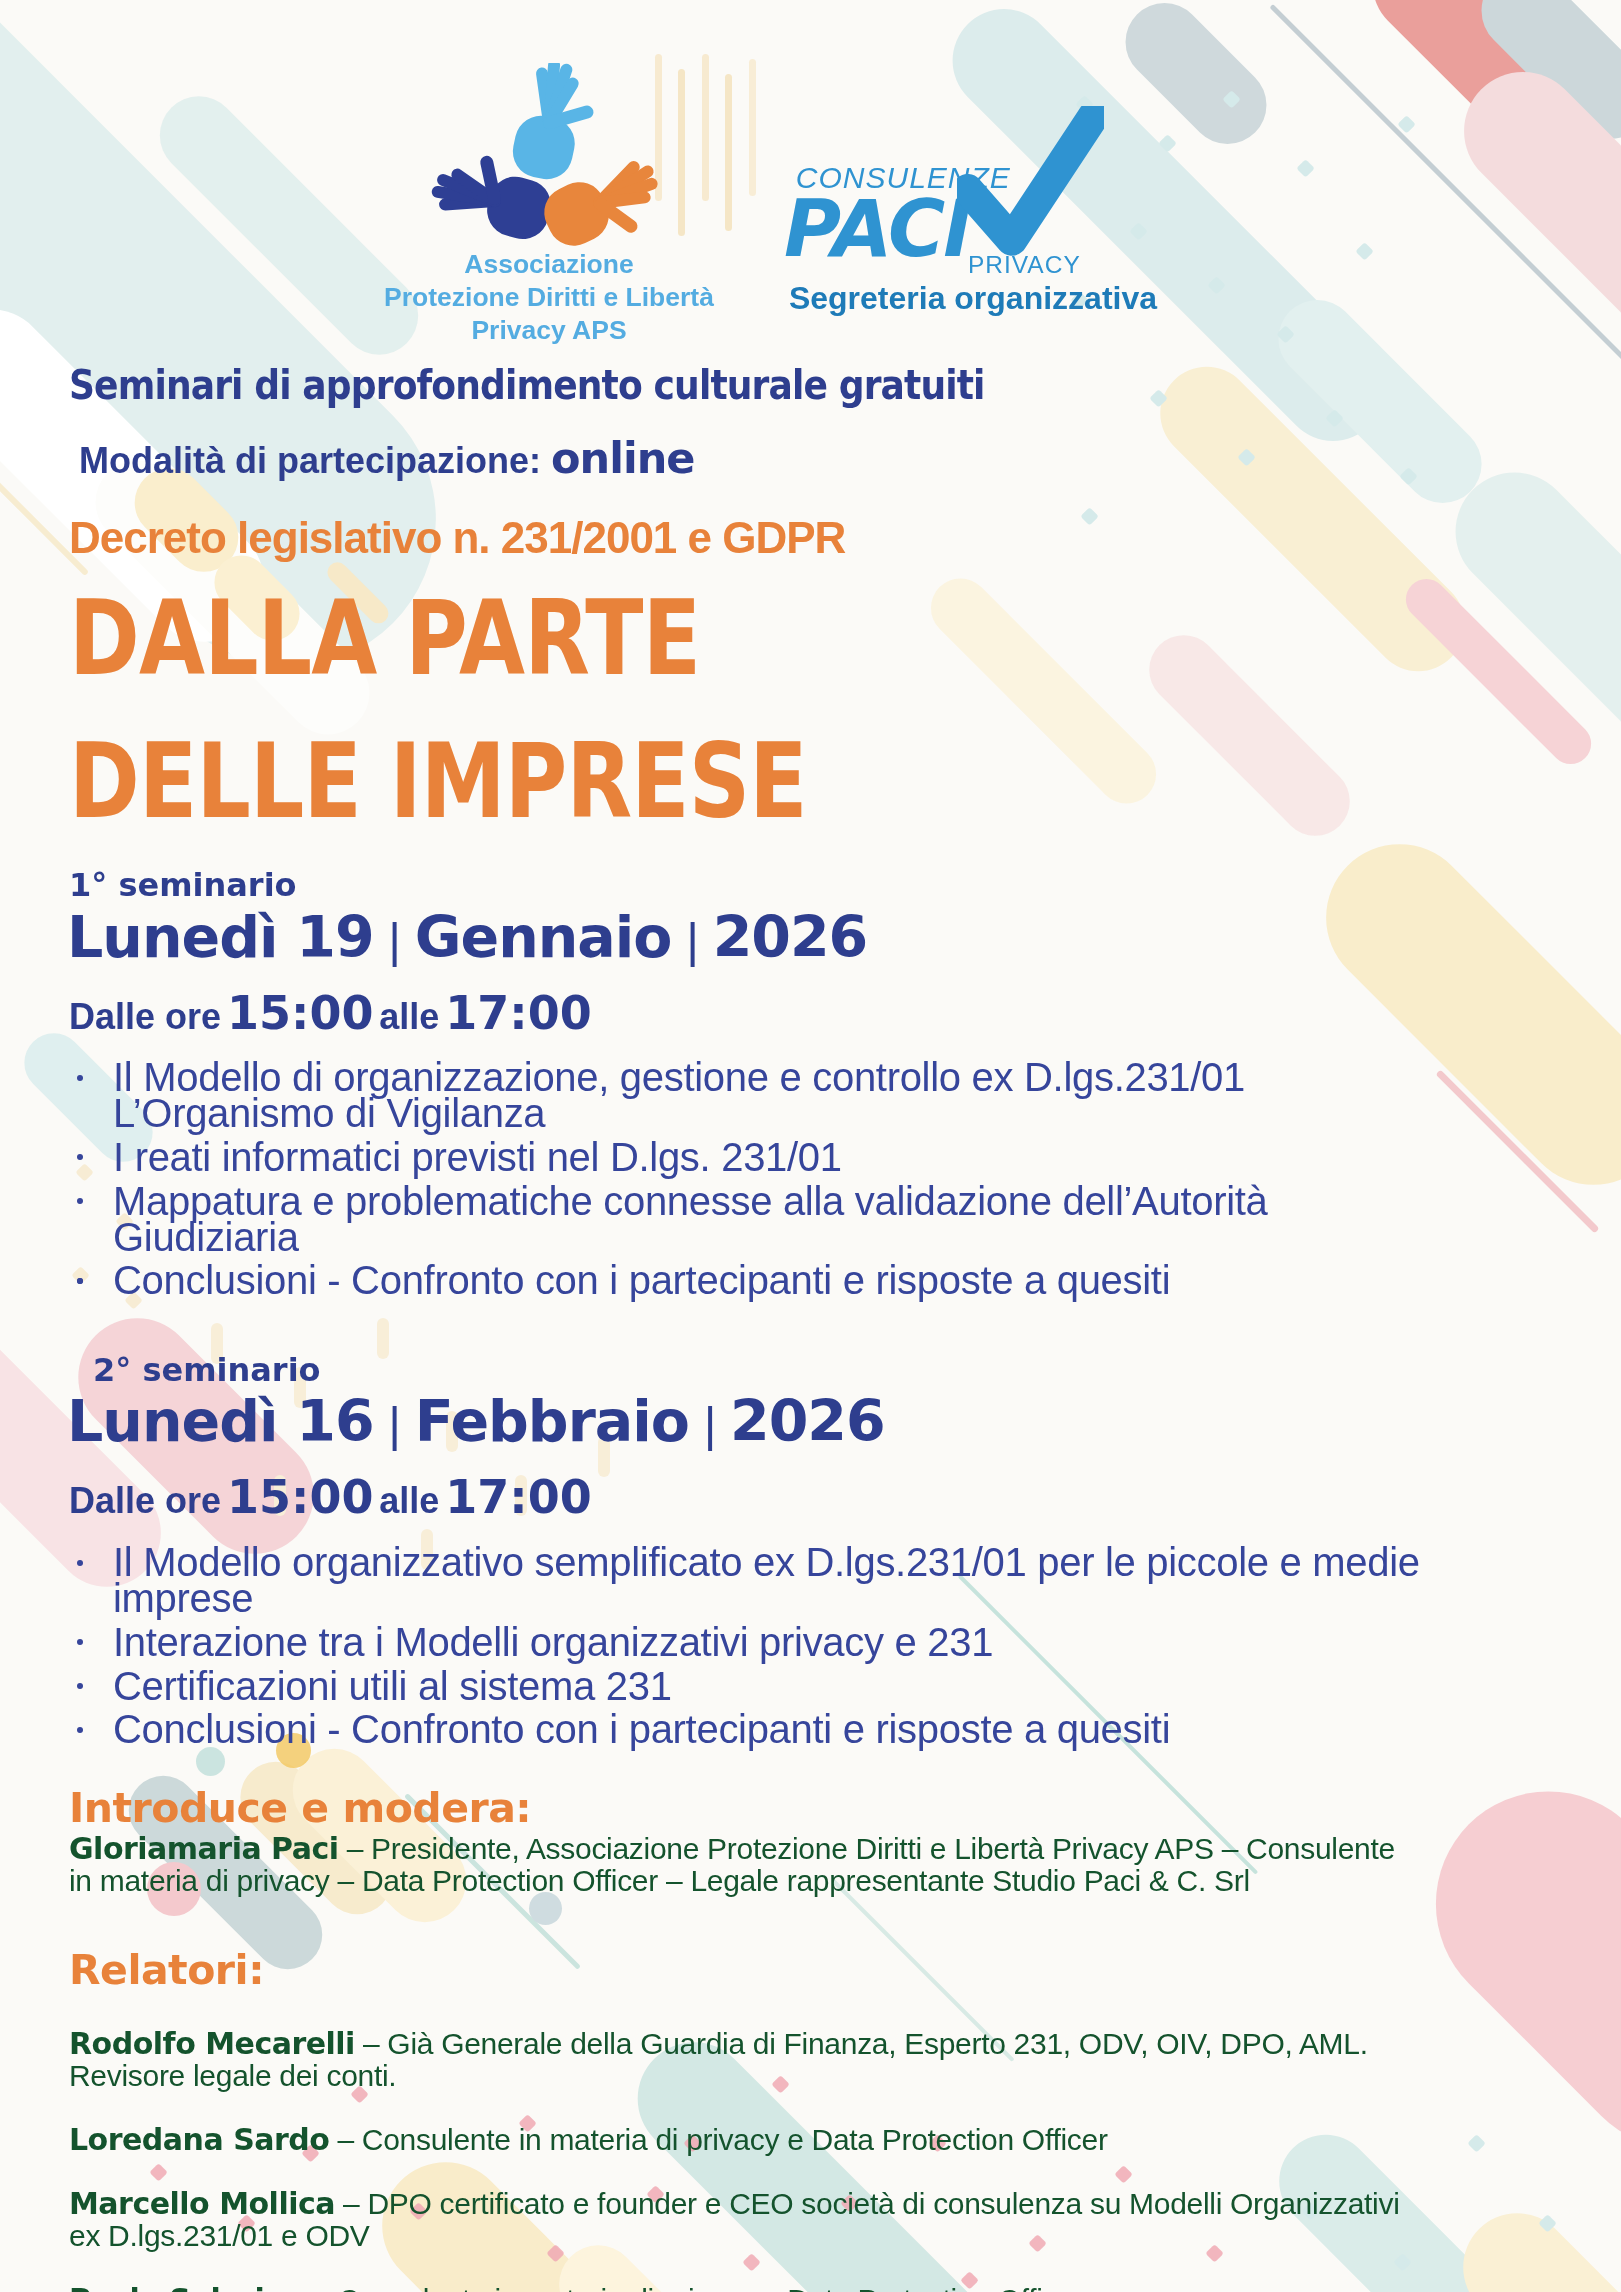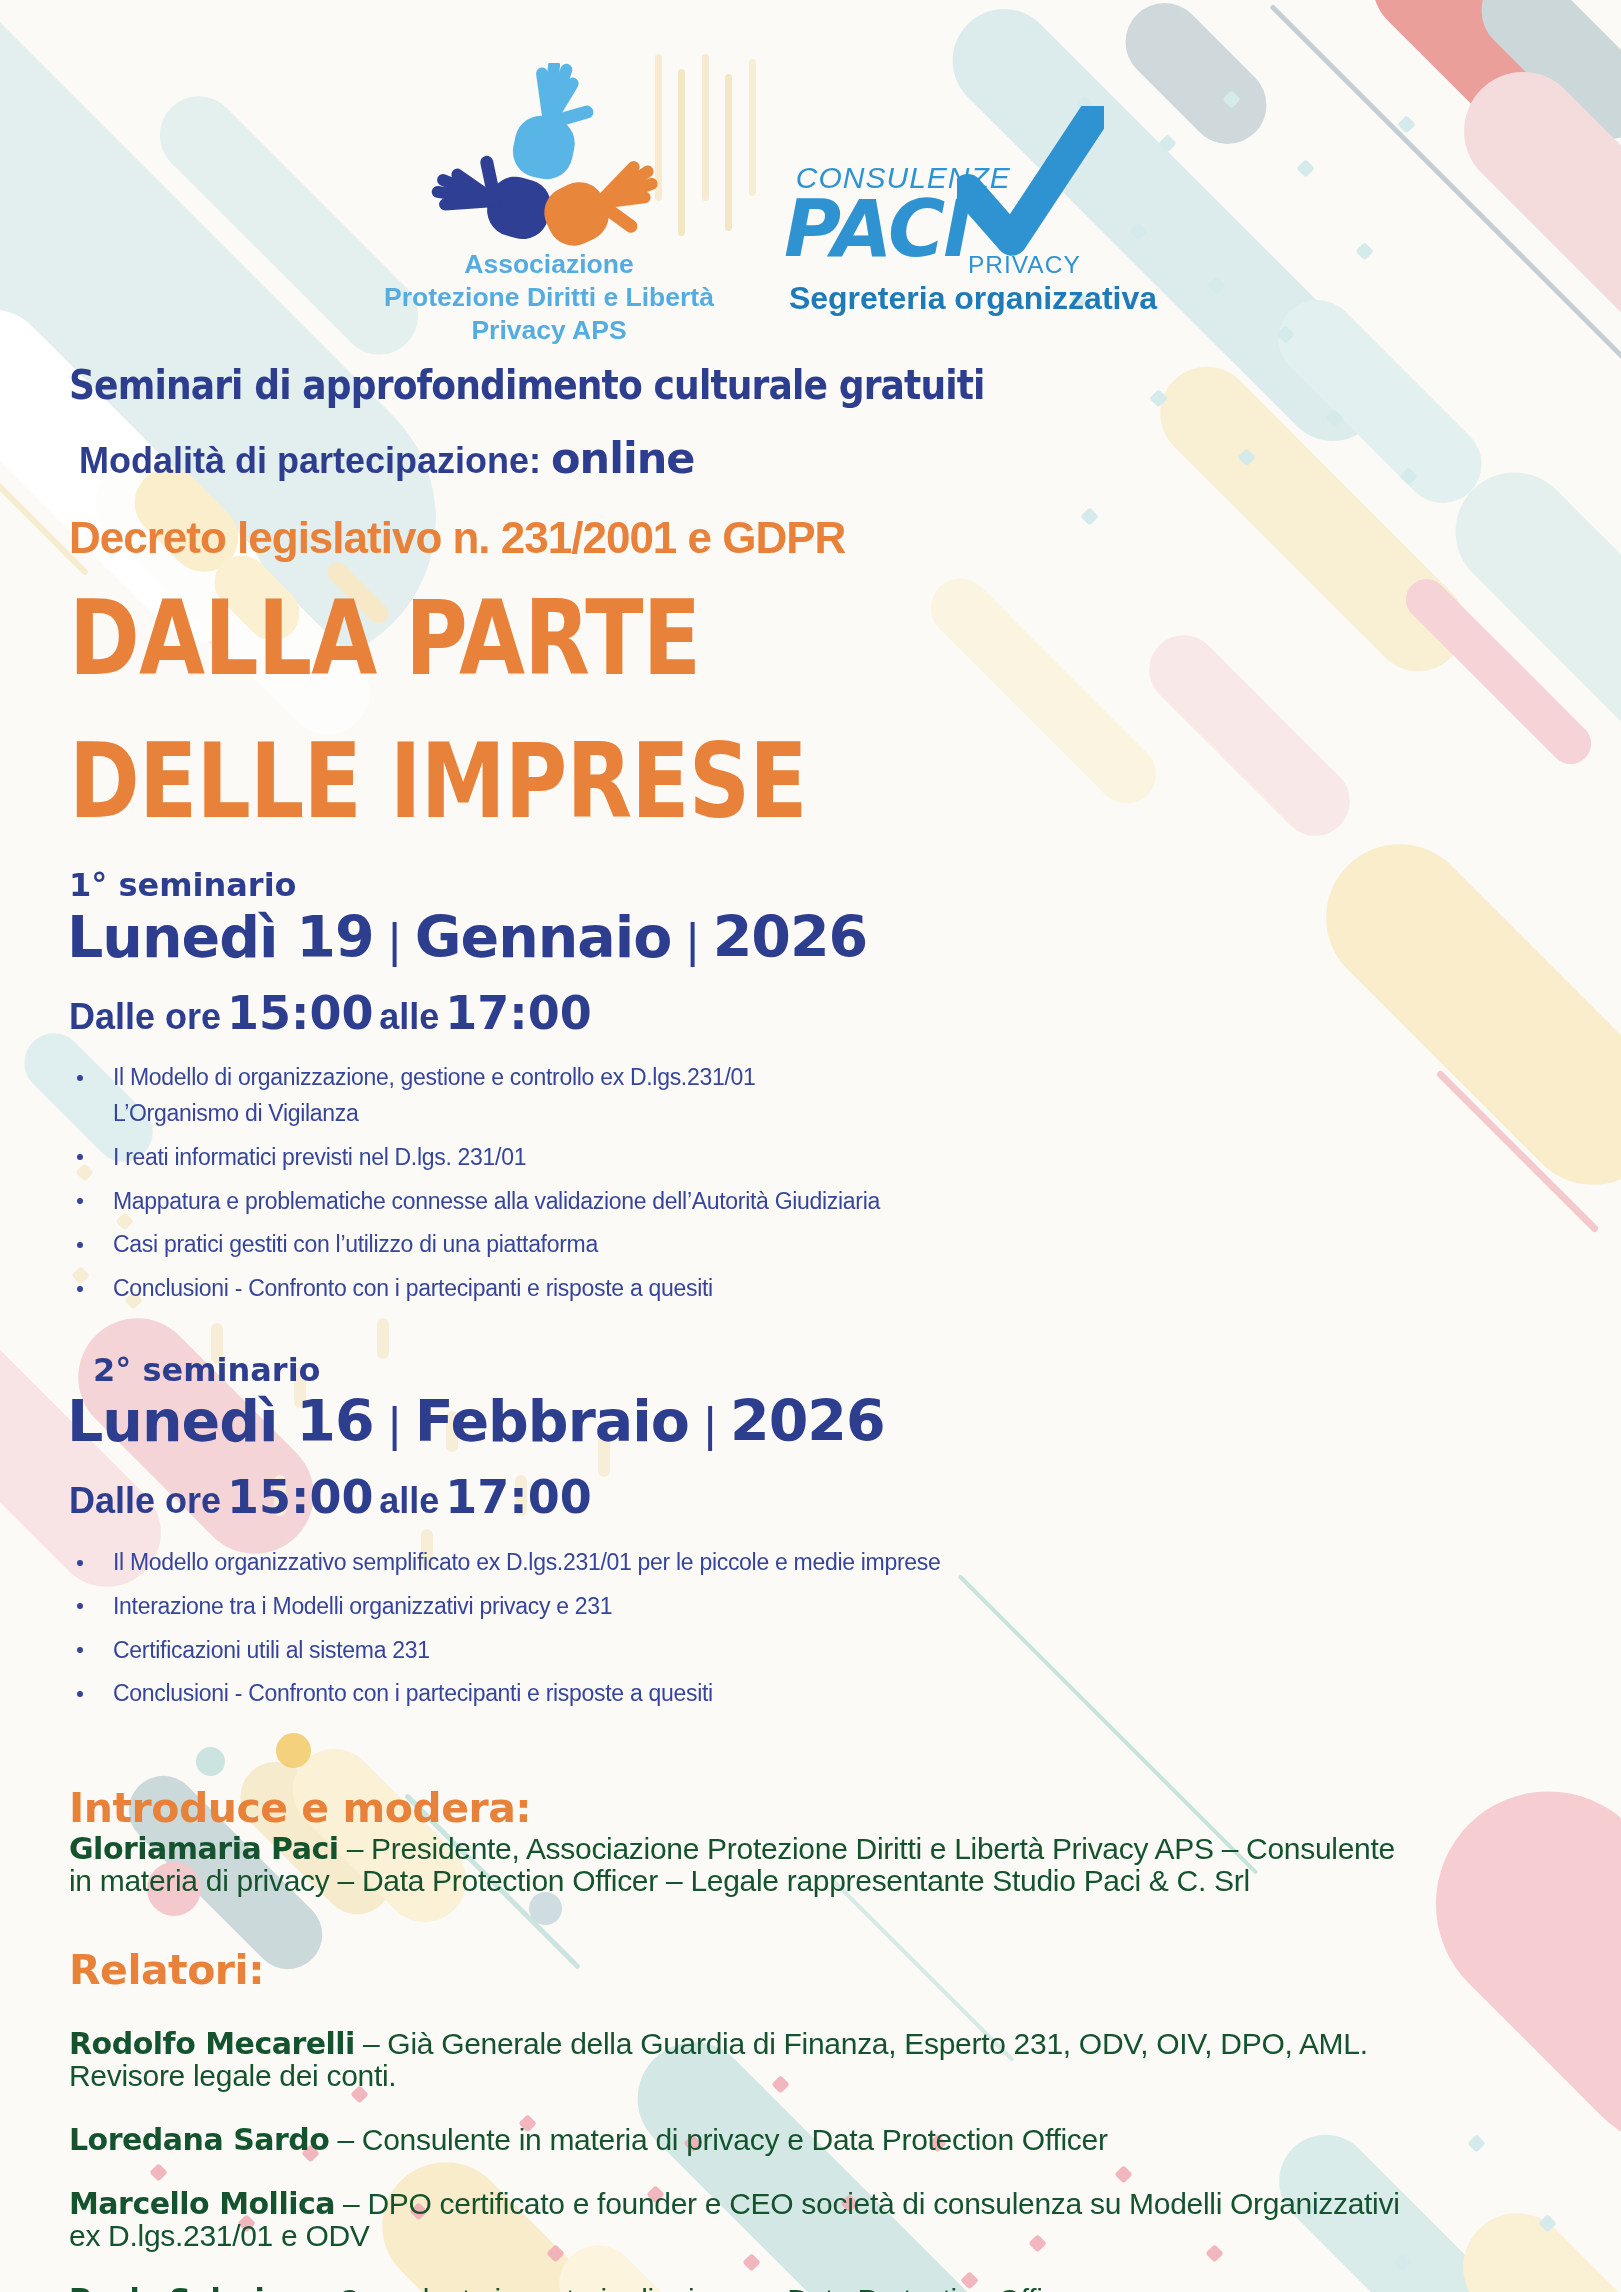--- a/index.html
+++ b/index.html
@@ -36,21 +36,21 @@
   .h-modalita .online{font-size:43px;letter-spacing:-1px;}
   .h-decreto{left:69px;top:513px;font-size:44px;font-weight:bold;letter-spacing:-1px;white-space:nowrap;}
   .big-title{left:69px;top:567px;font-size:104px;line-height:143px;letter-spacing:-1px;
              transform:scaleX(.82);transform-origin:left top;white-space:nowrap;}
   .sem-label{font-size:32px;}
   .sem-date{font-size:57px;white-space:nowrap;letter-spacing:-1px;}
   .sem-date .sep{font-family:"Liberation Sans",sans-serif;font-weight:400;font-size:49px;margin:0 14.7px;}
   .sem-time{font-size:36px;font-weight:bold;white-space:nowrap;}
   .sem-time .big{font-family:"DejaVu Sans",sans-serif;font-size:46px;margin:0 5.9px;}
   .blist{left:69px;top:0;width:1392px;list-style:none;margin:0;padding:0;}
-  .blist li{position:relative;padding-left:44px;margin-bottom:7.8px;font-size:23px;line-height:36px;
+  .blist li{position:relative;padding-left:44px;margin-bottom:7.8px;font-size:40px;line-height:36px;
             color:#36459b;letter-spacing:-0.3px;white-space:pre-line;}
   .bdot{position:absolute;left:7.8px;top:15.7px;width:5.9px;height:5.9px;border-radius:50%;background:#36459b;}
   .sec-head{font-size:41px;letter-spacing:-0.5px;}
   .para{font-size:30px;line-height:32px;letter-spacing:-0.3px;color:#14532d;white-space:pre-line;width:1509px;}
   .para .pname{font-family:"DejaVu Sans",sans-serif;font-weight:bold;letter-spacing:-0.5px;}
   .speaker{margin:0;}
 </style>
 </head>
 <body>
 
@@ -198,21 +198,21 @@
 
   <div class="z fat navy sem-label" style="left:69px;top:866px;">1° seminario</div>
   <div class="z fat navy sem-date" style="left:67px;top:904px;"><span>Lunedì 19</span><span class="sep">|</span><span>Gennaio</span><span class="sep">|</span><span>2026</span></div>
   <div class="z navy sem-time" style="left:69px;top:986px;"><span>Dalle ore</span><span class="big">15:00</span><span>alle</span><span class="big">17:00</span></div>
 
   <ul class="z blist" style="top:1059px;">
     <li><span class="bdot"></span><span>Il Modello di organizzazione, gestione e controllo ex D.lgs.231/01
 L’Organismo di Vigilanza</span></li>
     <li><span class="bdot"></span><span>I reati informatici previsti nel D.lgs. 231/01</span></li>
     <li><span class="bdot"></span><span>Mappatura e problematiche connesse alla validazione dell’Autorità Giudiziaria</span></li>
-    <li><span class="bdot"></span><span>Casi pratici gestiti con l’utilizzo di una piattaforma</span></li>
+    <li><span class="bdot"></span></li>
     <li><span class="bdot"></span><span>Conclusioni - Confronto con i partecipanti e risposte a quesiti</span></li>
   </ul>
 
   <div class="z fat navy sem-label" style="left:69px;top:1351px;margin-left:24px;">2° seminario</div>
   <div class="z fat navy sem-date" style="left:67px;top:1388px;"><span>Lunedì 16</span><span class="sep">|</span><span>Febbraio</span><span class="sep">|</span><span>2026</span></div>
   <div class="z navy sem-time" style="left:69px;top:1470px;"><span>Dalle ore</span><span class="big">15:00</span><span>alle</span><span class="big">17:00</span></div>
 
   <ul class="z blist" style="top:1544px;">
     <li><span class="bdot"></span><span>Il Modello organizzativo semplificato ex D.lgs.231/01 per le piccole e medie imprese</span></li>
     <li><span class="bdot"></span><span>Interazione tra i Modelli organizzativi privacy e 231</span></li>

